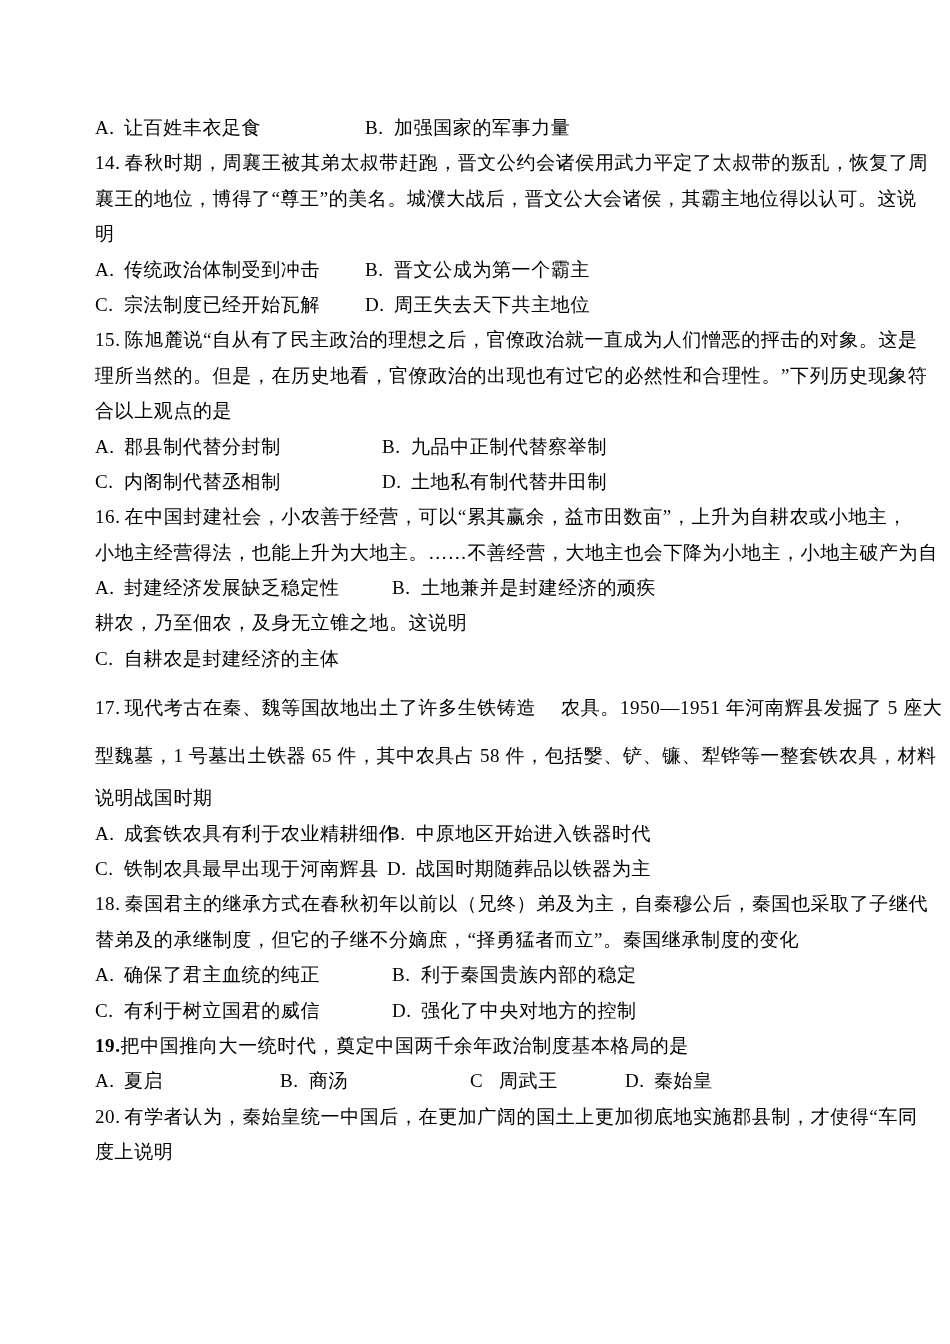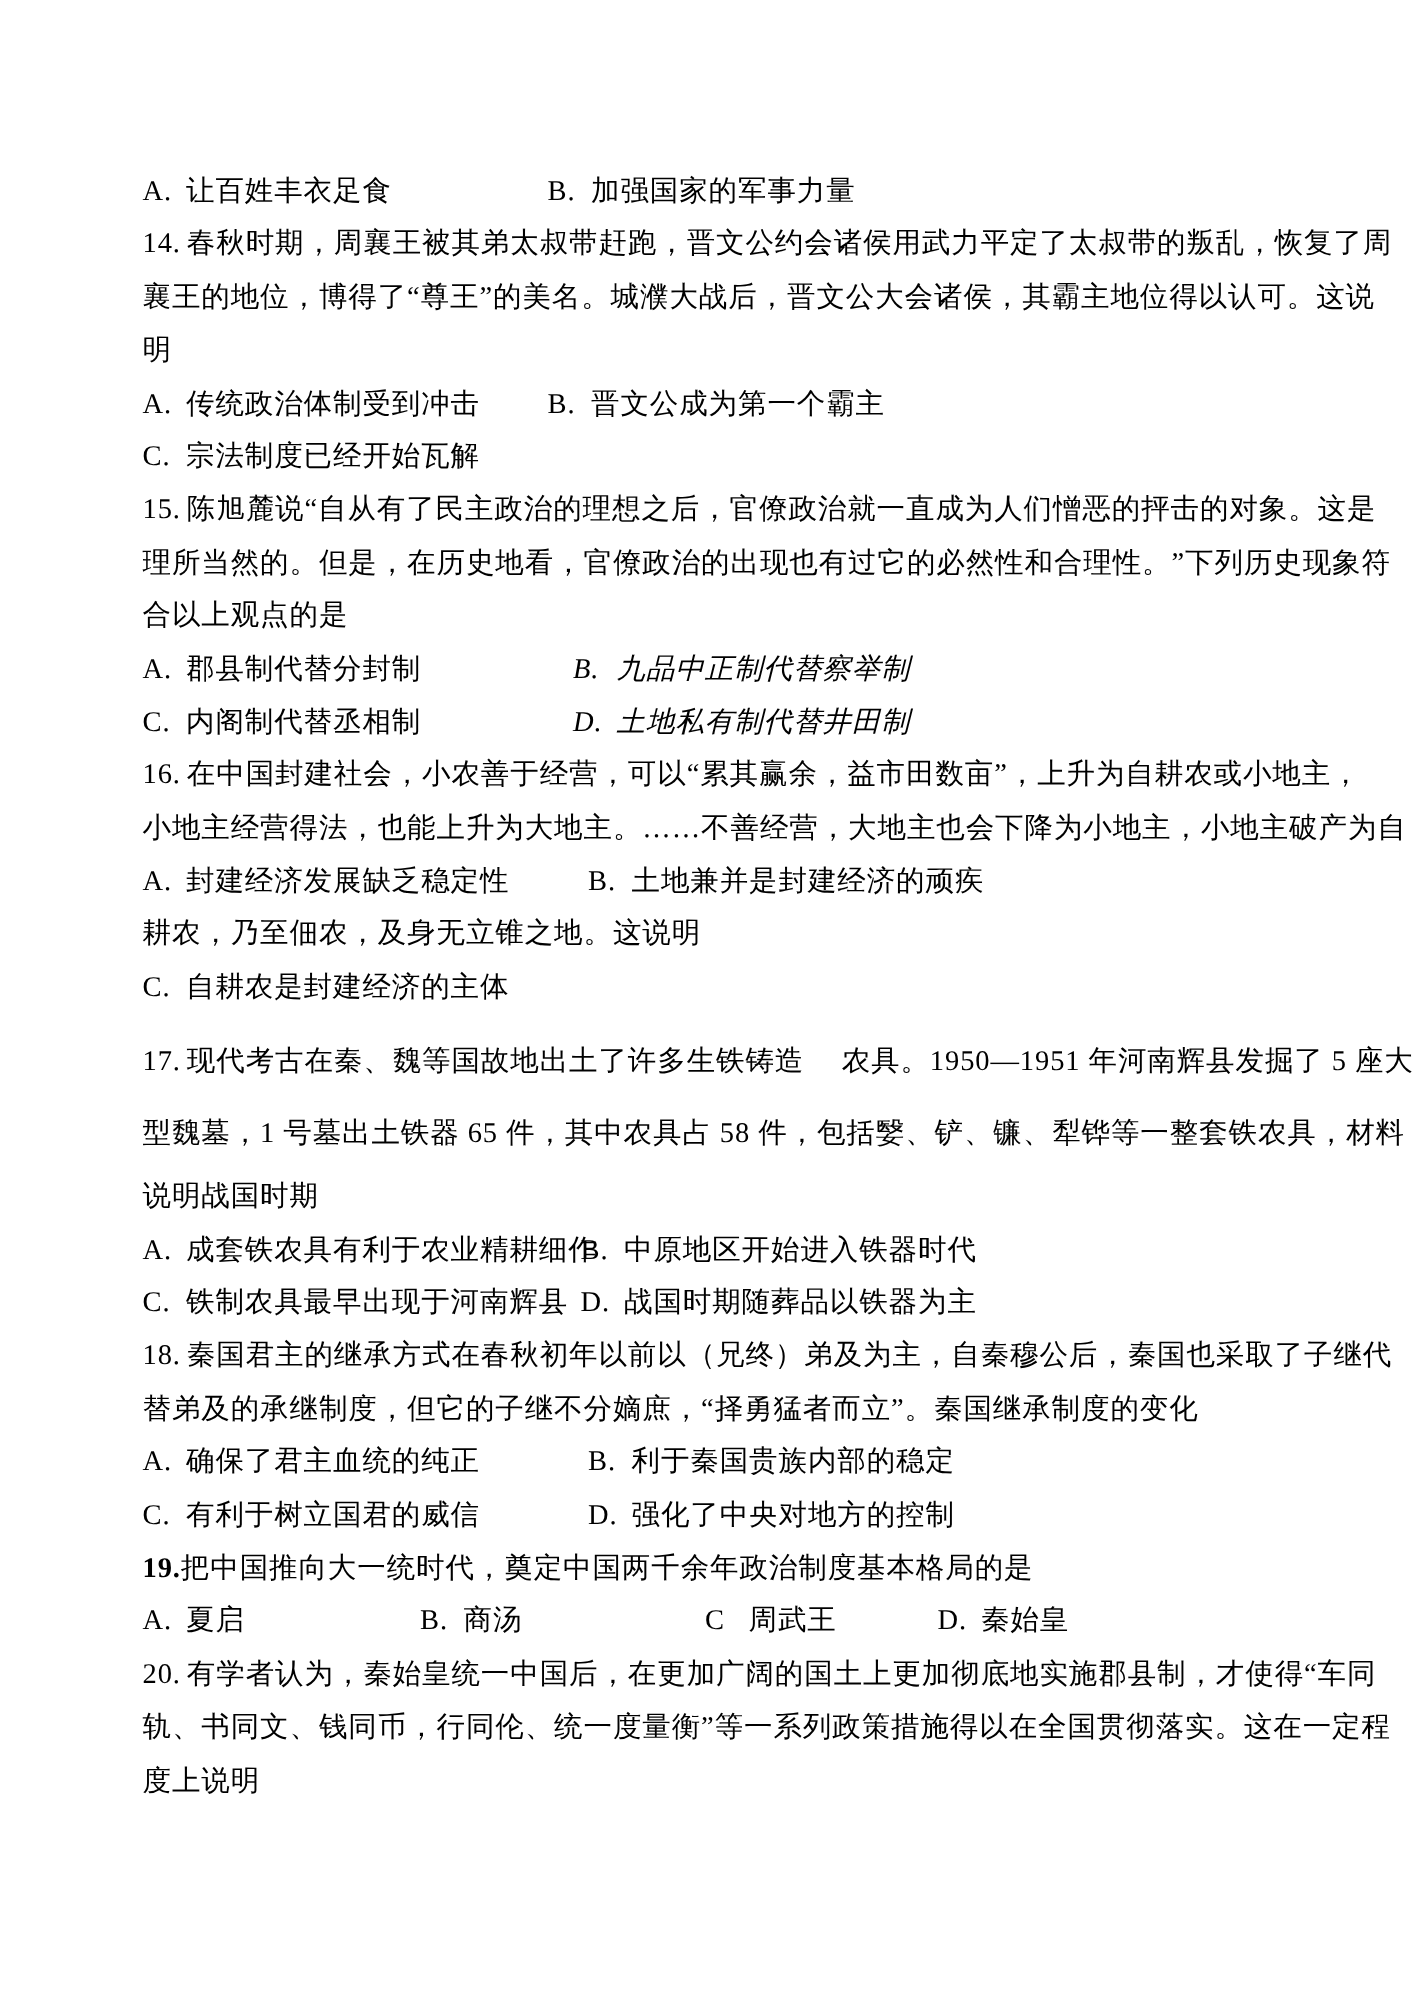--- a/index.html
+++ b/index.html
@@ -35,21 +35,21 @@
     margin-right: 4px;
   }
   .num.tight { margin-right: 0; margin-top: 16px; }
   .bold { font-weight: bold; }
   .lab {
     display: inline-block;
     min-width: 29px;
   }
   .o2 { position: absolute; top: 0; }
   .t1 { left: 270px; }
-  .t2 { left: 287px; font-style: italic; }
+  .t2 { left: 287px; }
   .t3 { left: 297px; }
   .t4 { left: 292px; }
   .q2 { left: 185px; }
   .q3 { left: 375px; }
   .q4 { left: 530px; }
 </style>
 </head>
 <body>
 
 <div class="doc">
@@ -61,20 +61,21 @@
 
   <div class="ln"><span class="num">14.</span><span>春秋时期，周襄王被其弟太叔带赶跑，晋文公约会诸侯用武力平定了太叔带的叛乱，恢复了周</span></div>
   <div class="ln"><span>襄王的地位，博得了“尊王”的美名。城濮大战后，晋文公大会诸侯，其霸主地位得以认可。这说</span></div>
   <div class="ln"><span>明</span></div>
   <div class="ln">
     <span><span class="lab">A.</span><span>传统政治体制受到冲击</span></span>
     <span class="o2 t1"><span class="lab">B.</span><span>晋文公成为第一个霸主</span></span>
   </div>
   <div class="ln">
     <span><span class="lab">C.</span><span>宗法制度已经开始瓦解</span></span>
+    <span class="o2 t1"><span class="lab">D.</span><span>周王失去天下共主地位</span></span>
   </div>
 
   <div class="ln"><span class="num">15.</span><span>陈旭麓说“自从有了民主政治的理想之后，官僚政治就一直成为人们憎恶的抨击的对象。这是</span></div>
   <div class="ln"><span>理所当然的。但是，在历史地看，官僚政治的出现也有过它的必然性和合理性。”下列历史现象符</span></div>
   <div class="ln"><span>合以上观点的是</span></div>
   <div class="ln">
     <span><span class="lab">A.</span><span>郡县制代替分封制</span></span>
     <span class="o2 t2"><span class="lab">B.</span><span>九品中正制代替察举制</span></span>
   </div>
   <div class="ln">
@@ -118,16 +119,15 @@
 
   <div class="ln"><span class="num bold tight">19.</span><span>把中国推向大一统时代，奠定中国两千余年政治制度基本格局的是</span></div>
   <div class="ln">
     <span><span class="lab">A.</span><span>夏启</span></span>
     <span class="o2 q2"><span class="lab">B.</span><span>商汤</span></span>
     <span class="o2 q3"><span class="lab">C</span><span>周武王</span></span>
     <span class="o2 q4"><span class="lab">D.</span><span>秦始皇</span></span>
   </div>
 
   <div class="ln"><span class="num">20.</span><span>有学者认为，秦始皇统一中国后，在更加广阔的国土上更加彻底地实施郡县制，才使得“车同</span></div>
-  <div class="ln"><span>轨、书同文、钱同币，行同伦、统一度量衡”等一系列政策措施得以在全国贯彻落实。这在一定程</span></div>
   <div class="ln"><span>度上说明</span></div>
 
 </div>
 
 </body></html>

